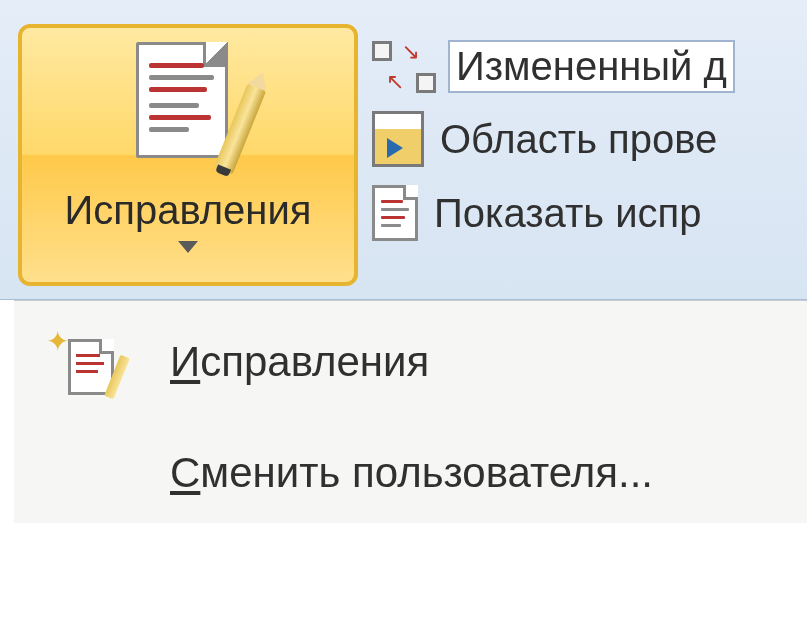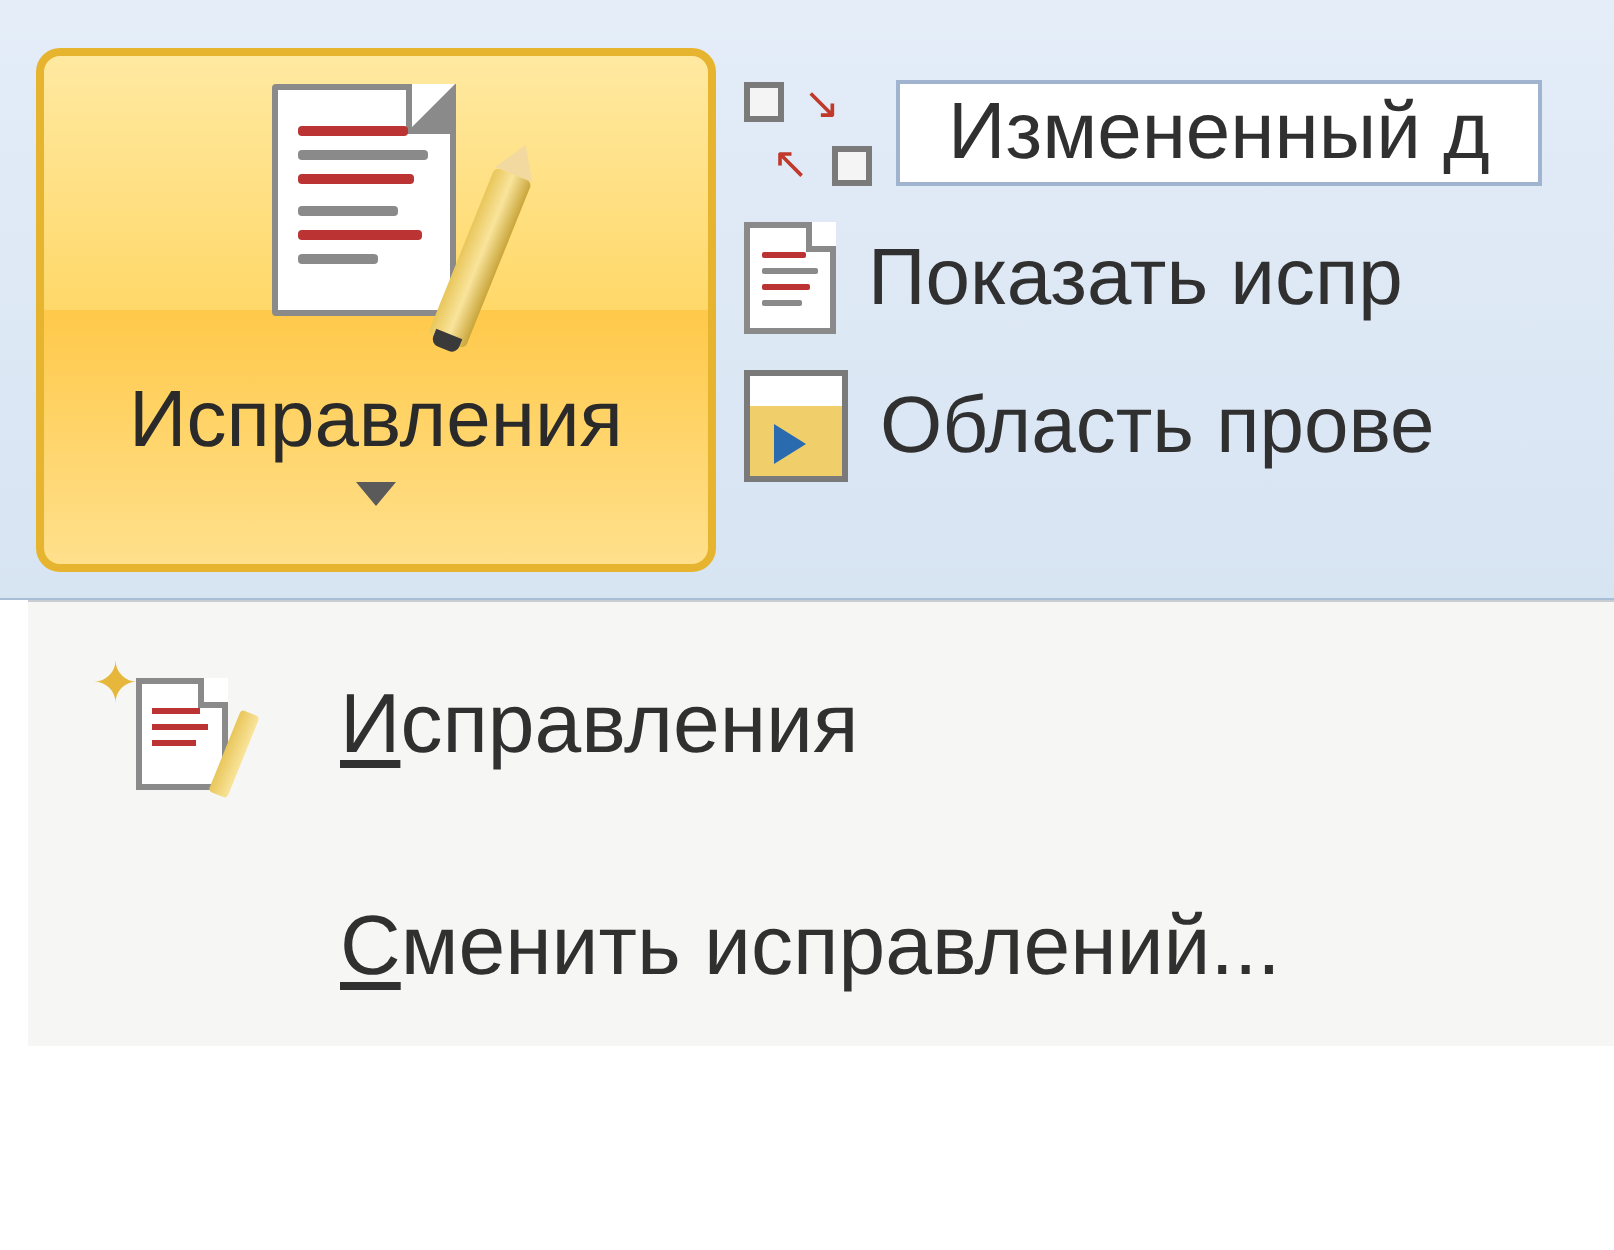--- a/index.html
+++ b/index.html
@@ -117,21 +117,21 @@
       width:52px; height:56px; border:3px solid #7a7a7a;
       background: linear-gradient(#fff 30%, #f0cf6b 30%);
       position:relative;
     }
     .pane-icon::after{
       content:'';position:absolute;left:12px;top:24px;width:0;height:0;
       border-top:10px solid transparent;border-bottom:10px solid transparent;border-left:16px solid #2a6bb0;
     }
     .side-text { font-size:40px; color:#303030; white-space:nowrap; }
     .sel-box {
-      border:2px solid #a0b4cf; background:#fff; padding:2px 24px; margin-left:-4px;
+      border:2px solid #a0b4cf; background:#fff; padding:2px 6px; margin-left:-4px;
     }
 
     .dropdown {
       position: absolute;
       top: 300px; left: 14px;
       width: 793px;
       background: #f6f6f4;
       border-top: 1px solid #c8cdd4;
     }
     .menu-item {
@@ -173,31 +173,31 @@
     <div class="side-row">
       <div class="compare-icon">
         <div class="ci-box ci-b1"></div>
           <div class="ci-box ci-b2"></div>
         <span class="ci-arr ci-a1">↘</span>
           <span class="ci-arr ci-a2">↖</span>
       </div>
       <div class="side-text sel-box">Измененный д</div>
     </div>
     <div class="side-row">
+      <div class="pane-icon"></div>
+      <div class="side-text">Область прове</div>
+    </div>
+    <div class="side-row">
       <div class="mini-doc">
         <div class="ml mla"></div>
           <div class="ml mlb"></div>
           <div class="ml mlc"></div>
           <div class="ml mld"></div>
       </div>
       <div class="side-text">Показать испр</div>
-    </div>
-    <div class="side-row">
-      <div class="pane-icon"></div>
-      <div class="side-text">Область прове</div>
     </div>
   </div>
 </div>
 
 <div class="dropdown">
   <div class="menu-item">
     <div class="menu-icon-slot">
       <div class="sparkle-doc">
         <div class="sd-page">
             <div class="sd-l sdl1"></div>
@@ -205,15 +205,15 @@
             <div class="sd-l sdl3"></div>
           </div>
         <span class="sd-spark">✦</span>
         <div class="sd-pencil"></div>
       </div>
     </div>
     <div class="menu-text"><u>И</u><span>справления</span></div>
   </div>
   <div class="menu-item">
     <div class="menu-icon-slot"></div>
-    <div class="menu-text"><u>С</u><span>менить исправлений...</span></div>
+    <div class="menu-text"><u>С</u><span>менить пользователя...</span></div>
   </div>
 </div>
 
 </body></html>

